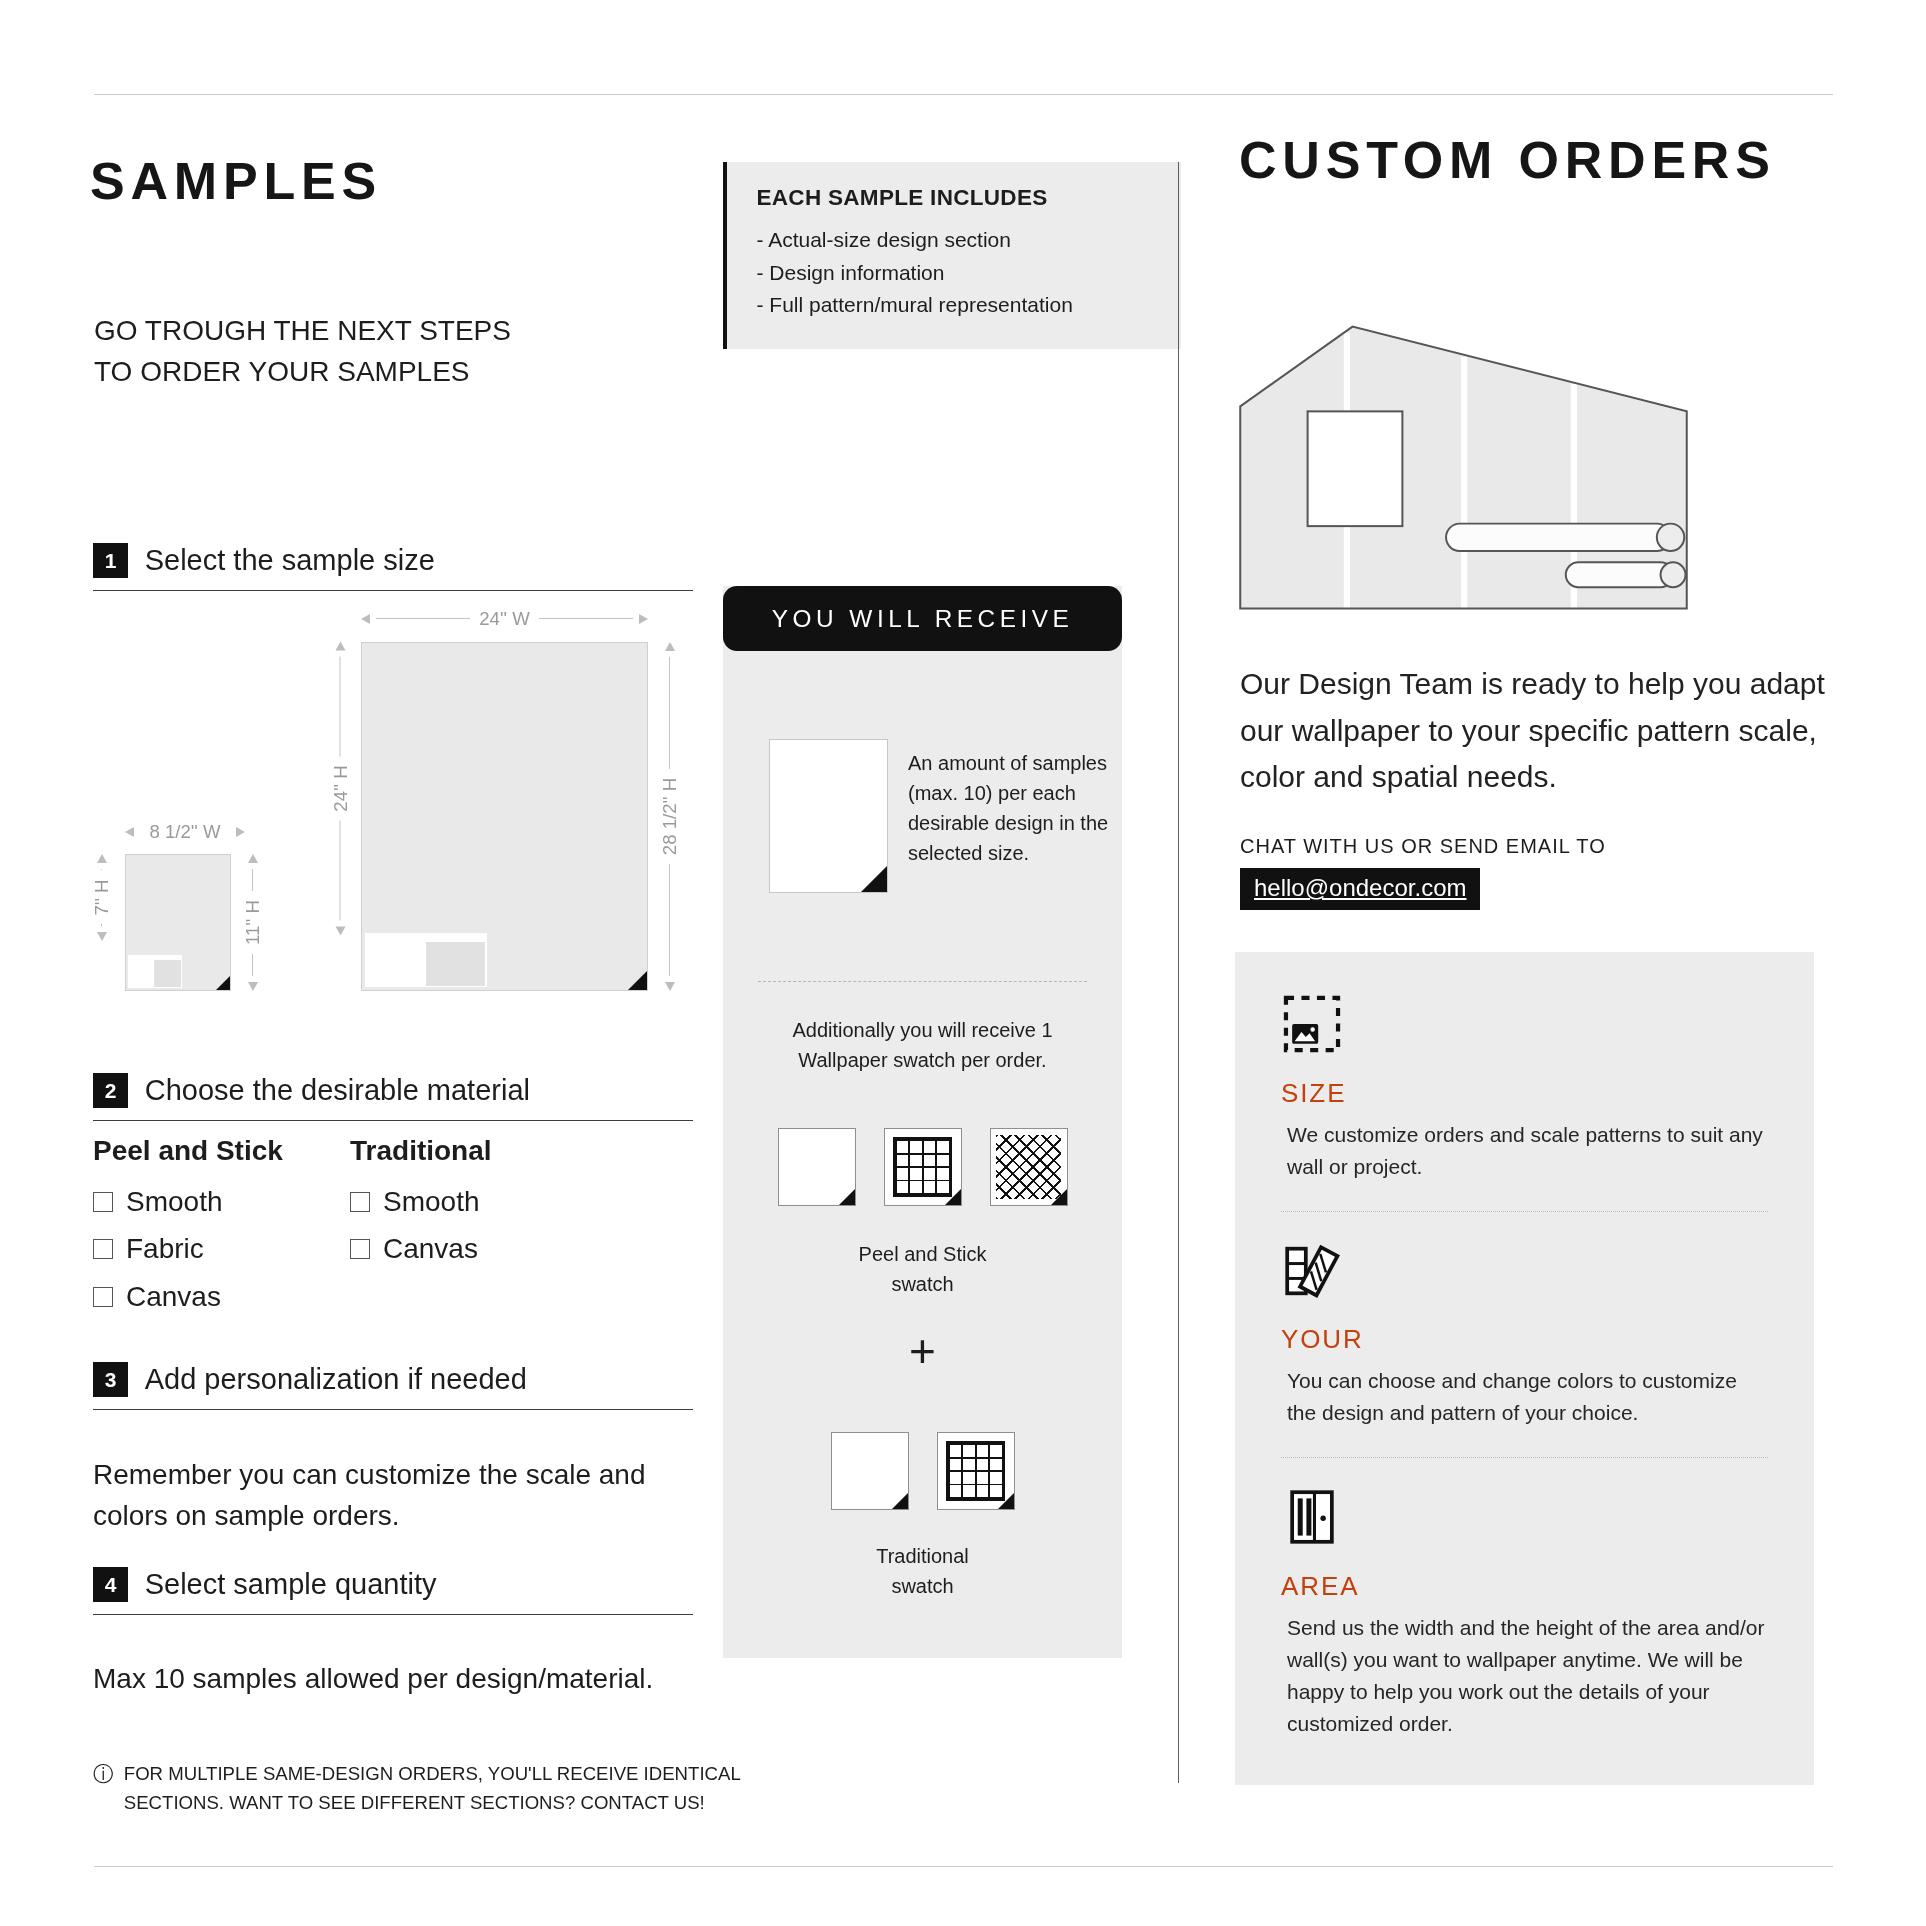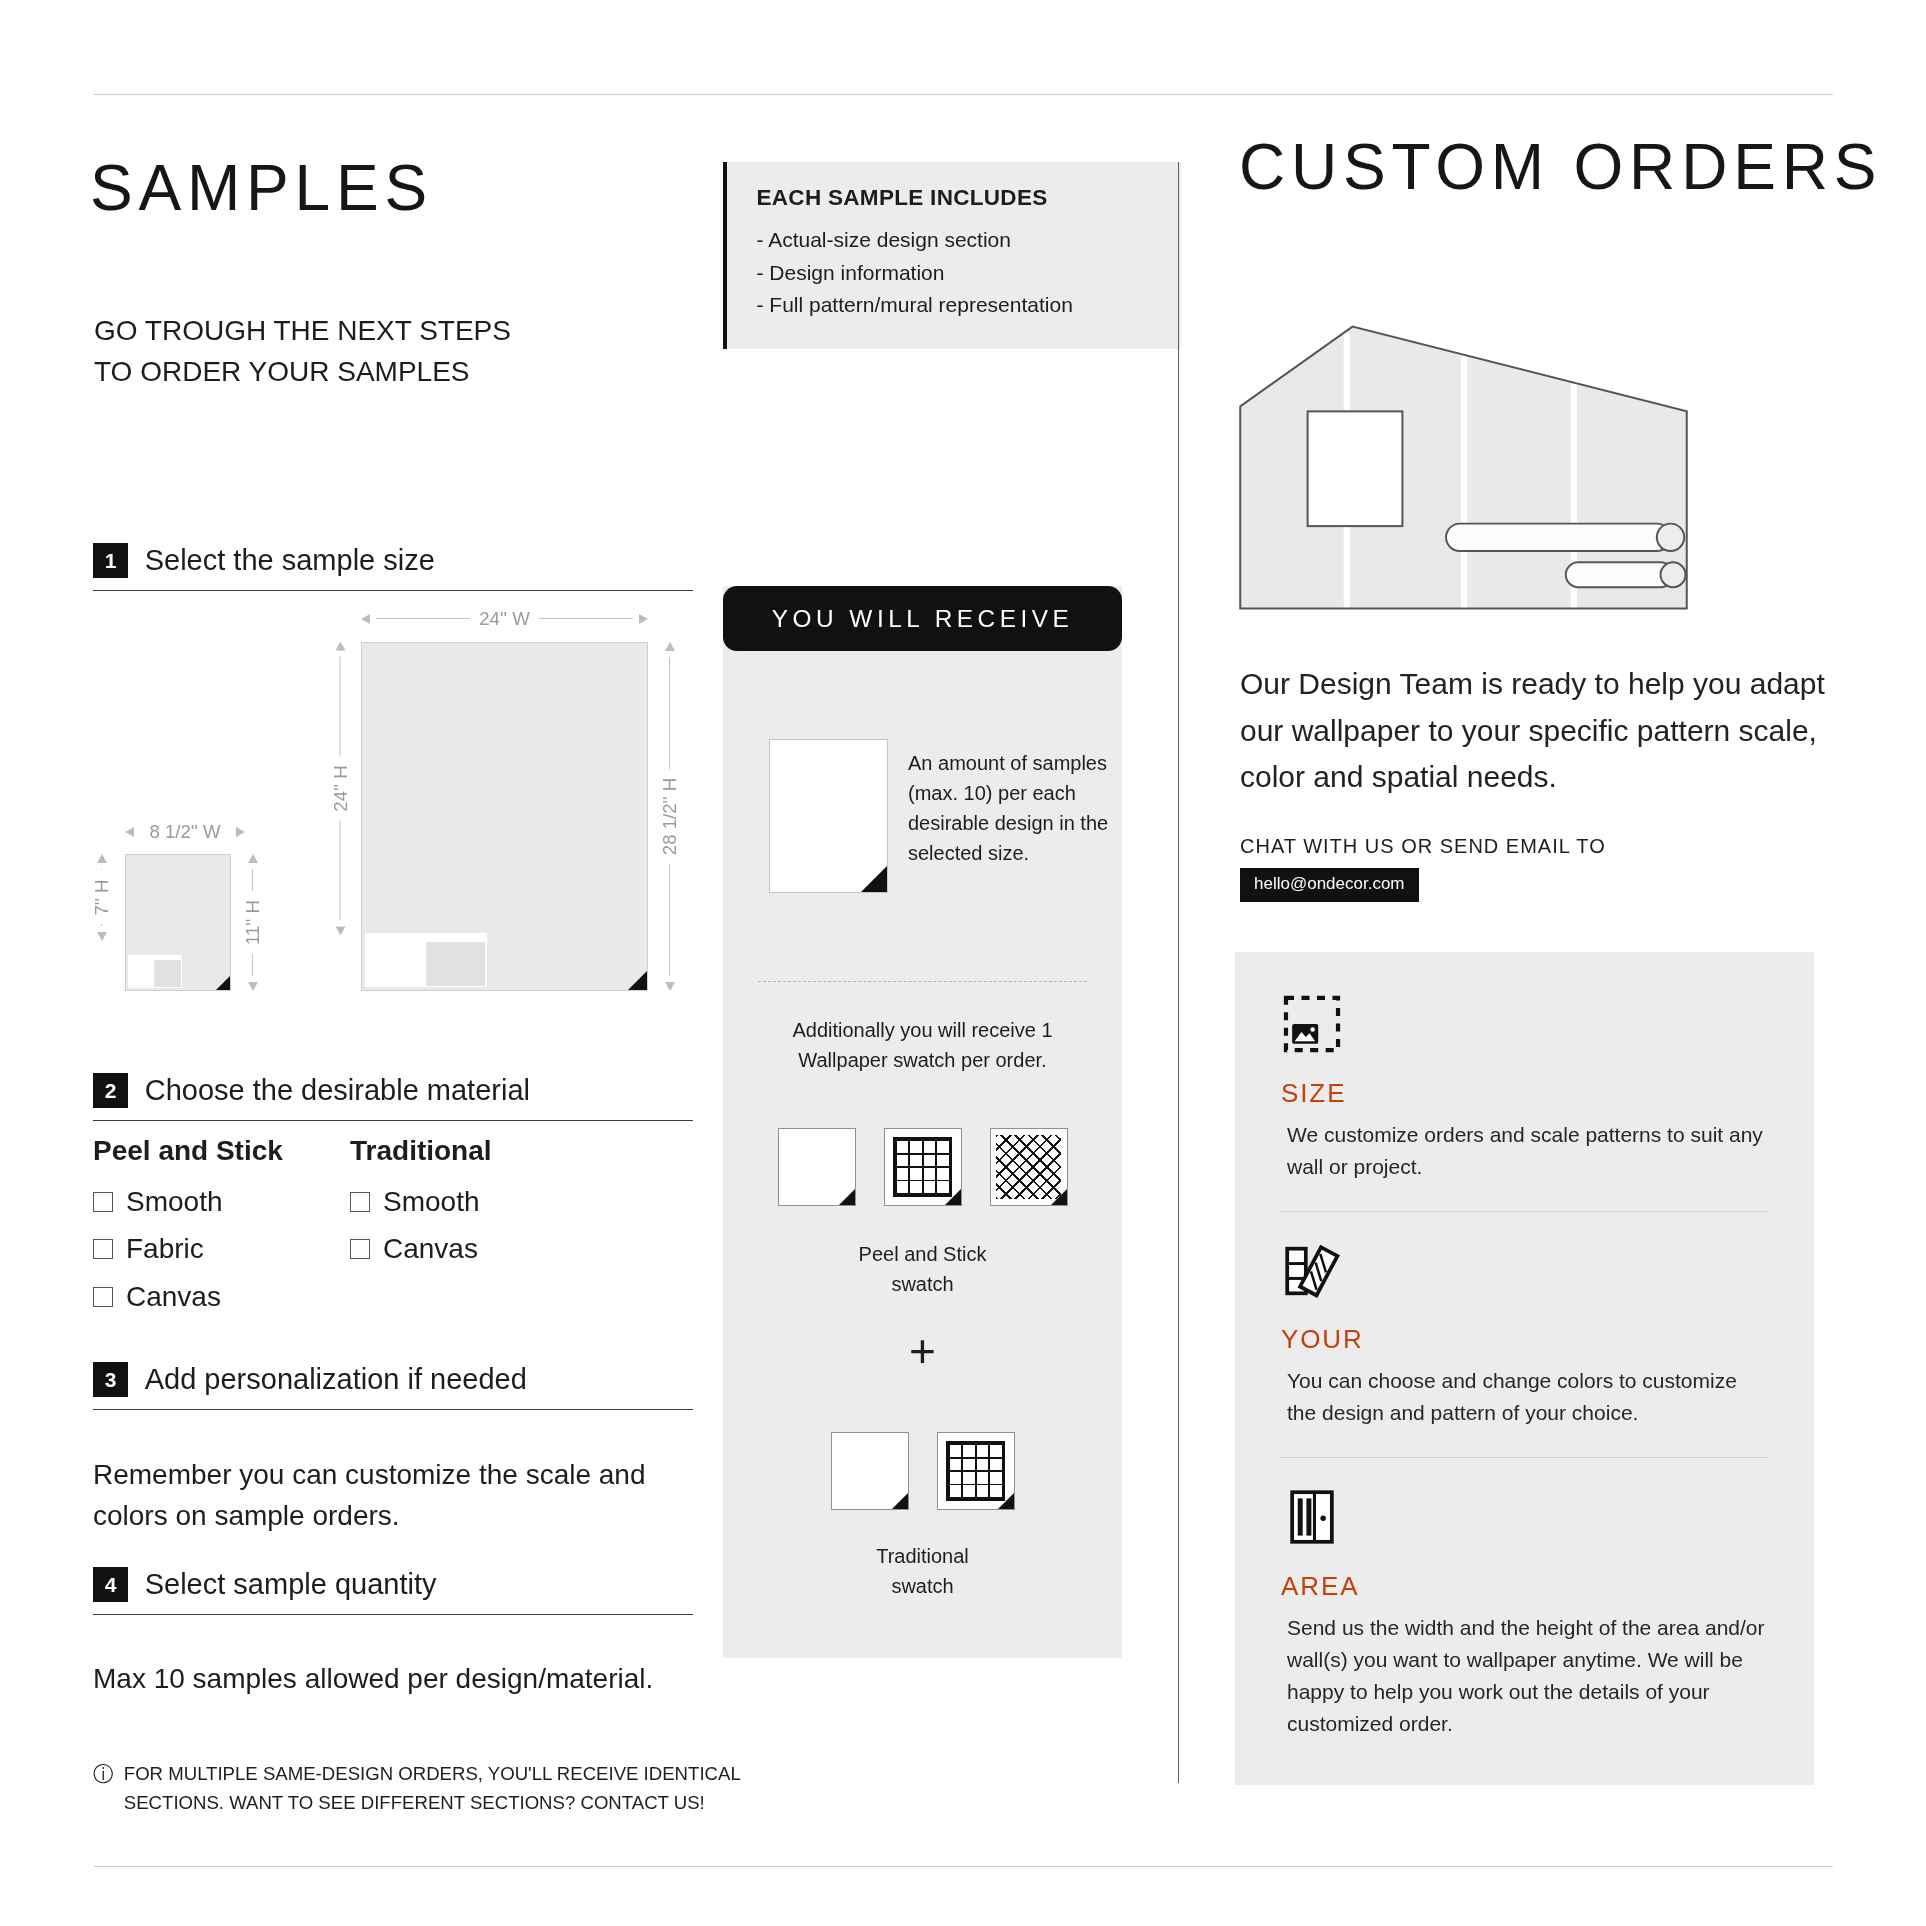--- a/index.html
+++ b/index.html
@@ -1,19 +1,19 @@
 <!DOCTYPE html>
 <html style="font-size:10.3px"><head>
 <meta charset="utf-8">
 <style>
   body{margin:0;background:#ffffff;}
   .page{position:relative;width:1926px;height:1926px;background:#fff;
         font-family:"Liberation Sans",sans-serif;color:#1d1d1d;overflow:hidden;}
   .rule{position:absolute;left:94px;width:1739px;height:1.3px;background:#cccccc;}
-  .big-title{position:absolute;font-size:64px;font-weight:400;letter-spacing:5.8px;color:#161616;}
+  .big-title{position:absolute;font-size:52px;font-weight:700;letter-spacing:5.8px;color:#161616;}
   .pre{white-space:pre-line;}
   .intro{position:absolute;left:94px;top:311px;font-size:28px;line-height:1.45;color:#1d1d1d;}
 
   
   .includes{position:absolute;left:723px;top:162px;width:458px;background:#ececec;
             border-left:4.5px solid #111;padding:23px 26px 27px 29.5px;box-sizing:border-box;}
   .includes-title{font-size:22.5px;font-weight:bold;margin-bottom:13px;letter-spacing:0.3px;}
   .includes-item{font-size:21px;line-height:1.55;padding-left:16.7px;text-indent:-16.7px;}
 
   
@@ -70,22 +70,22 @@
       background-image:repeating-linear-gradient(45deg,#111 0 1.9px,transparent 1.9px 9.6px),
                        repeating-linear-gradient(135deg,#111 0 1.9px,transparent 1.9px 9.6px);}
   .swatch-label{position:absolute;left:0;right:0;text-align:center;font-size:20px;line-height:1.5;}
   .plus{position:absolute;left:0;right:0;text-align:center;font-size:46px;font-weight:300;color:#1d1d1d;}
 
   .divider-v{position:absolute;left:1178px;top:162px;width:1.3px;height:1621px;background:#5d5d5d;}
 
   
   .custom-paragraph{position:absolute;left:1240px;top:661px;width:600px;font-size:30px;line-height:1.55;color:#222;}
   .contact-label{position:absolute;left:1240px;top:835px;font-size:20px;letter-spacing:1px;color:#1d1d1d;}
-  .email-badge{position:absolute;left:1240px;top:868px;background:#111;color:#fff;font-size:17px;
-               padding:6.4px 14px 7.7px;display:inline-block;}
+  .email-badge{position:absolute;left:1240px;top:868px;background:#111;color:#fff;font-size:24px;
+               padding:6.4px 14px 7.7px;display:inline-block;text-decoration:underline;}
   .features-panel{position:absolute;left:1235px;top:952px;width:579px;background:#ececec;
                   box-sizing:border-box;padding:41px 46px 45px;}
   .feature-title{margin-top:20.5px;font-size:26px;letter-spacing:1.9px;color:#c2410c;}
   .feature-text{margin-top:10.3px;font-size:21px;line-height:1.52;color:#262626;margin-left:6px;}
   .feat-div{border-top:1.9px dotted #bcbcbc;margin:28px 0;}
   .house-svg{position:absolute;left:1239px;top:324px;}
 </style>
 </head>
 <body>
 

